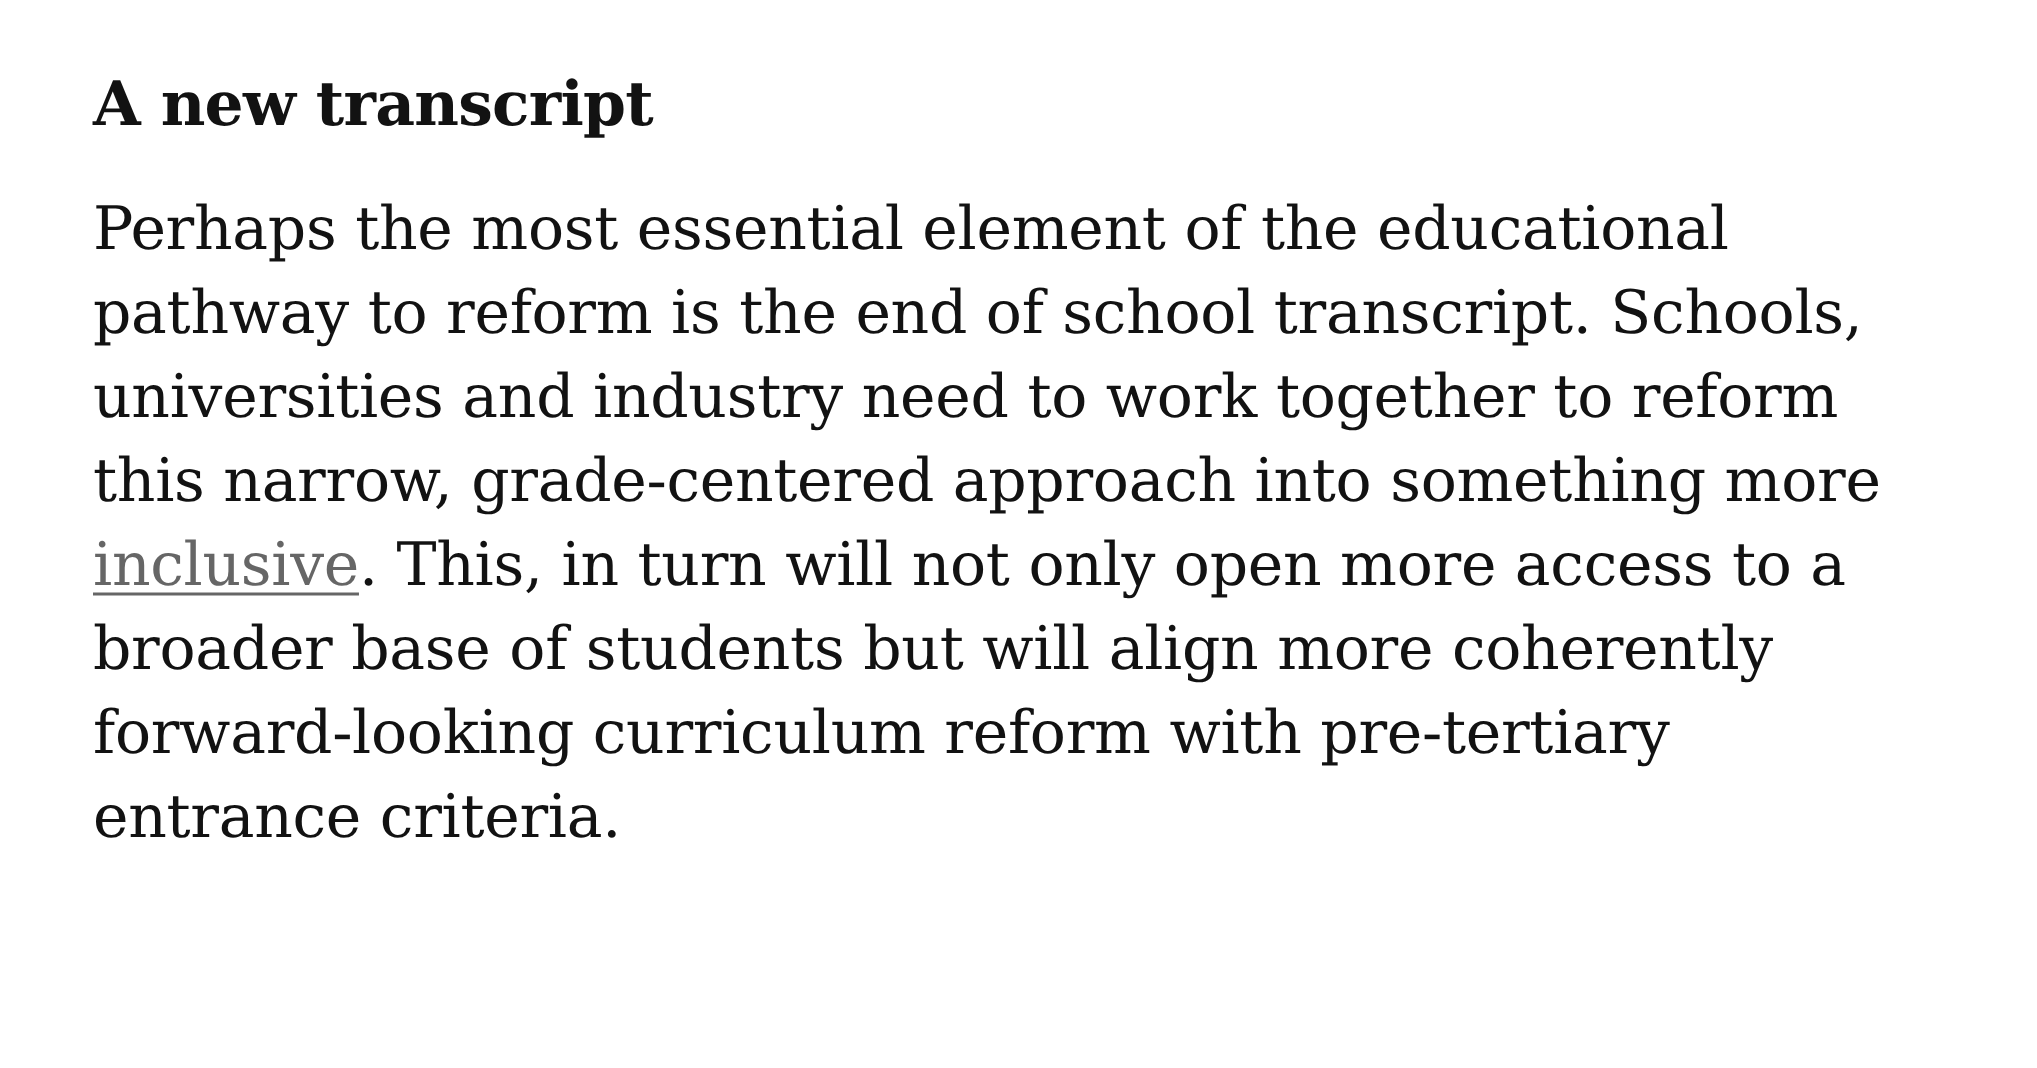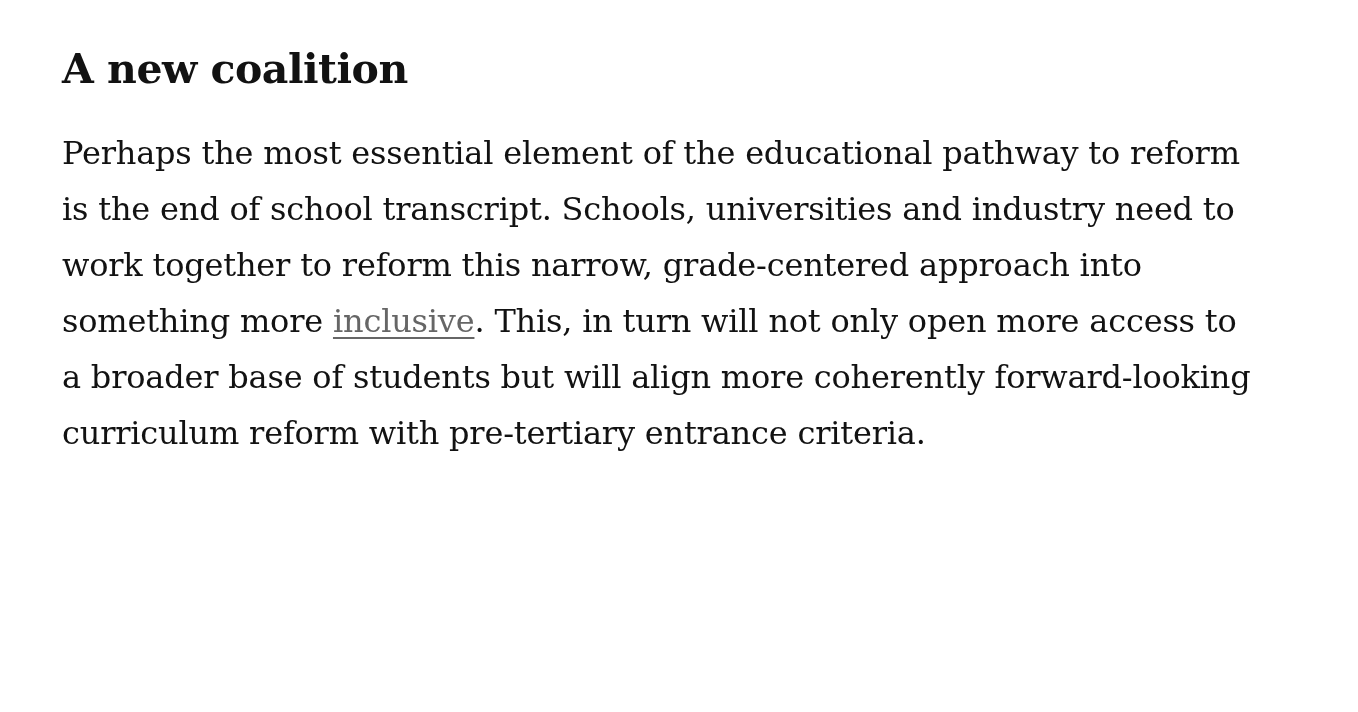--- a/index.html
+++ b/index.html
@@ -21,35 +21,35 @@
   .article h1 {
     margin: 0 0 30px 0;
     font-size: 41px;
     line-height: 1.25;
     font-weight: 700;
     letter-spacing: -0.5px;
     color: #121212;
   }
   .article p {
     margin: 0 0 36px 0;
-    font-size: 32px;
+    font-size: 40px;
     line-height: 56px;
     letter-spacing: -0.2px;
     color: #121212;
   }
   a.inline-link {
     color: #666666;
     text-decoration: underline;
     text-decoration-color: #666666;
     text-decoration-thickness: 2px;
     text-underline-offset: 5px;
     cursor: pointer;
   }
 </style>
 </head>
 <body>
 
 <main class="article">
-  <h1>A new coalition</h1>
+  <h1>A new transcript</h1>
 
   <p><span>Perhaps the most essential element of the educational pathway to reform is the end of school transcript. Schools, universities and industry need to work together to reform this narrow, grade-centered approach into something more </span><a href="#" class="inline-link">inclusive</a><span>. This, in turn will not only open more access to a broader base of students but will align more coherently forward-looking curriculum reform with pre-tertiary entrance criteria.</span></p>
 
 </main>
 
 </body></html>

